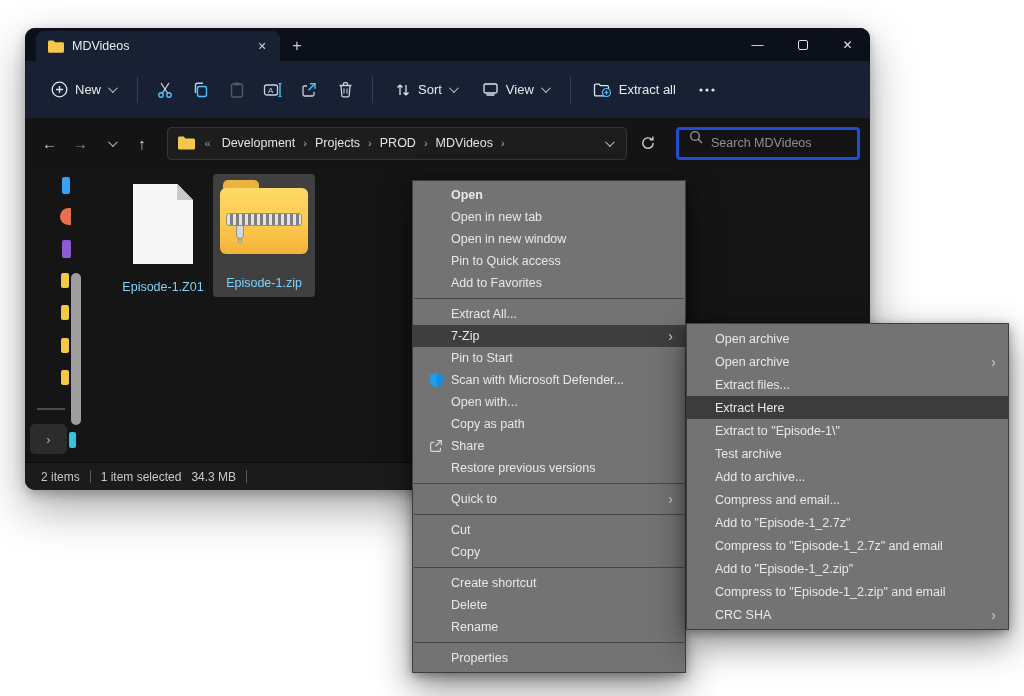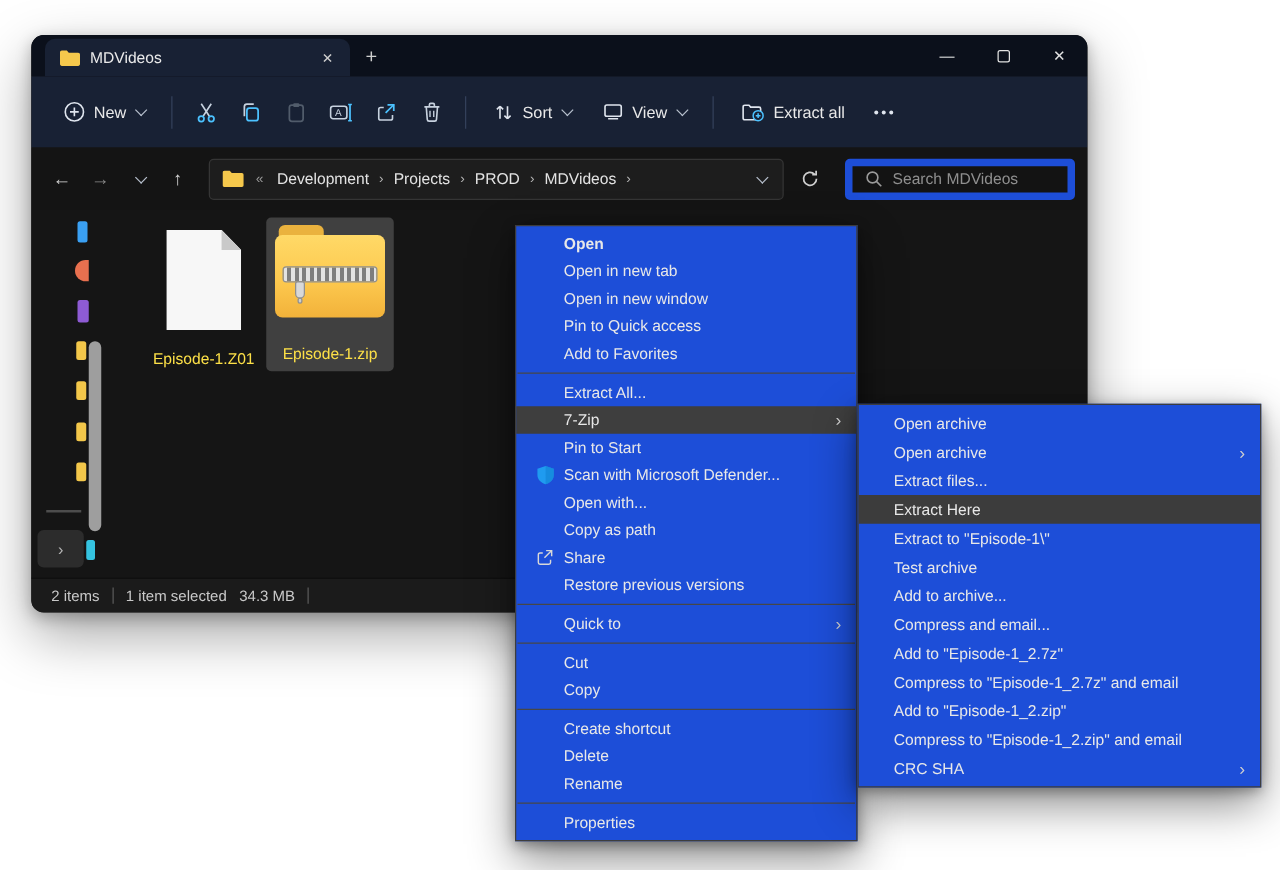--- a/index.html
+++ b/index.html
@@ -37,39 +37,39 @@
   .nav-btn { width:30px; height:30px; display:flex; align-items:center; justify-content:center;
              color:#d6d6d6; font-size:15px; border-radius:4px; }
   .nav-btn.dim { color:#8a8a8a; }
   .crumb-box { display:flex; align-items:center; height:33px; background:#1d1d1d; border:1px solid #353535;
                border-radius:4px; margin-left:8px; width:478px; padding:0 6px 0 10px; }
   .crumb { color:#e3e3e3; font-size:12.5px; padding:4px 7px; border-radius:3px; white-space:nowrap; }
   .crumb-sep { color:#b6b6b6; font-size:11px; padding:0 1px; }
   .crumb-ell { color:#9a9a9a; font-size:11px; padding:0 4px; }
   .crumb-box .spacer { flex:1; }
   .refresh-btn { width:30px; height:30px; display:flex; align-items:center; justify-content:center; margin-left:4px; border-radius:4px; }
-  .searchbox { display:flex; align-items:center; gap:8px; height:33px; width:184px; margin-left:12px;
-               background:#131313; border:6px solid #1d4ed8; border-radius:4px; padding:0 10px; }
+  .searchbox { display:flex; gap:8px; height:33px; width:184px; margin-left:12px;
+               background:#131313; border:3px solid #1d4ed8; border-radius:4px; padding:0 10px; }
   .search-input { flex:1; background:transparent; border:none; outline:none; color:#dcdcdc; font-size:12.5px;
                   font-family:"Liberation Sans","DejaVu Sans",sans-serif; }
   .search-input::placeholder { color:#8f8f8f; }
 
   
   .bodyarea { position:relative; height:294px; background:#151515; display:flex; }
   .sidebar { position:relative; width:75px; height:100%; }
   .sb-shape { position:absolute; border-radius:2px; }
   .sb-scroll { position:absolute; left:46px; top:105px; width:10px; height:152px; background:#9e9e9e; border-radius:5px; }
   .sb-rule { position:absolute; left:12px; top:240px; width:28px; height:2px; background:#4d4d4d; }
   .sb-expand { position:absolute; left:5px; top:256px; width:37px; height:30px; background:#2c2c2c; border-radius:5px;
                display:flex; align-items:center; justify-content:center; color:#b5b5b5; font-size:13px; }
   .filearea { position:relative; flex:1; }
   .tile { position:absolute; width:102px; height:123px; border-radius:4px; display:flex; flex-direction:column;
           align-items:center; }
   .tile.selected { background:#404040;text-align:center; }
-  .tile-label { font-size:12.5px; color:#fde047; margin-top:auto; margin-bottom:7px; white-space:nowrap; }
+  .tile-label { font-size:12.5px; color:#7dd3fc; margin-top:auto; margin-bottom:7px; white-space:nowrap; }
   
   .docicon { position:relative; width:60px; height:80px; margin-top:6px; background:#f7f7f7;
              clip-path:polygon(0 0, 74% 0, 100% 20%, 100% 100%, 0 100%); }
   .docicon .fold { position:absolute; right:0; top:0; width:16px; height:16px; background:#c9c9c9;
                    clip-path:polygon(0 0, 100% 100%, 0 100%); }
   
   .zipfolder { position:relative; width:88px; height:74px; margin-top:6px; }
   .zipfolder .ftab { position:absolute; left:3px; top:0; width:36px; height:18px; background:#eab23e; border-radius:5px 5px 0 0; }
   .zipfolder .fbody { position:absolute; left:0; top:8px; width:88px; height:66px; border-radius:6px;
                       background:linear-gradient(180deg,#ffd967 0%,#fdc94f 55%,#f2b23a 100%); }
@@ -79,21 +79,21 @@
                      border:1px solid #8f8f8f; border-radius:2px 2px 4px 4px; }
   .zipfolder .pullring { position:absolute; left:18px; top:58px; width:4px; height:5px; border:1px solid #8f8f8f;
                          border-radius:2px; background:#cfcfcf; }
 
   
   .statusbar { height:28px; background:#1b1b1b; border-top:1px solid #0c0c0c; display:flex; align-items:center;
                padding:0 16px; gap:10px; color:#c9c9c9; font-size:12px; }
   .st-div { width:1px; height:13px; background:#5a5a5a; }
 
   
-  .menu { position:absolute; background:#1d4ed8; border:1px solid #3d3d3d;
+  .menu { position:absolute; background:#737373; border:1px solid #3d3d3d;
           box-shadow:0 14px 34px rgba(0,0,0,.45), 0 3px 10px rgba(0,0,0,.35); z-index:10; }
   .ctxmenu { left:412px; top:180px; width:274px; padding:3px 0; }
   .mi { display:flex; align-items:center; height:22px; color:#e8e8e8; font-size:12.5px; }
   .mi .gut { width:30px; margin-left:8px; display:flex; align-items:center; justify-content:center; flex:0 0 auto; }
   .mi .lbl { white-space:nowrap; }
   .mi .lbl.bold { font-weight:bold; }
   .mi .arrow { margin-left:auto; margin-right:12px; color:#cfcfcf; font-size:14px; line-height:1; }
   .mi.hl { background:#3e3e3e; }
   .msep { height:1px; background:#474747; margin:4px 1px; }
   .submenu { left:686px; top:323px; width:323px; padding:3px 0; }

